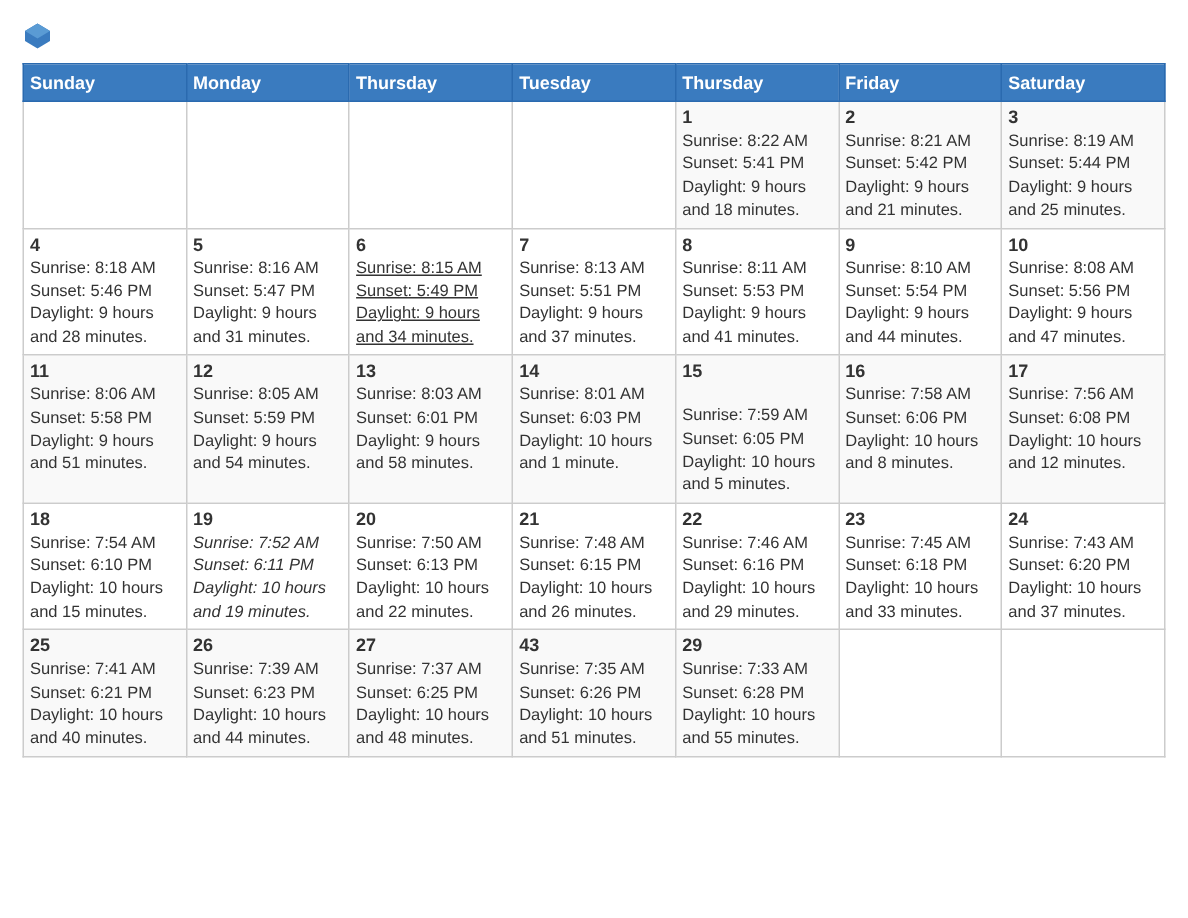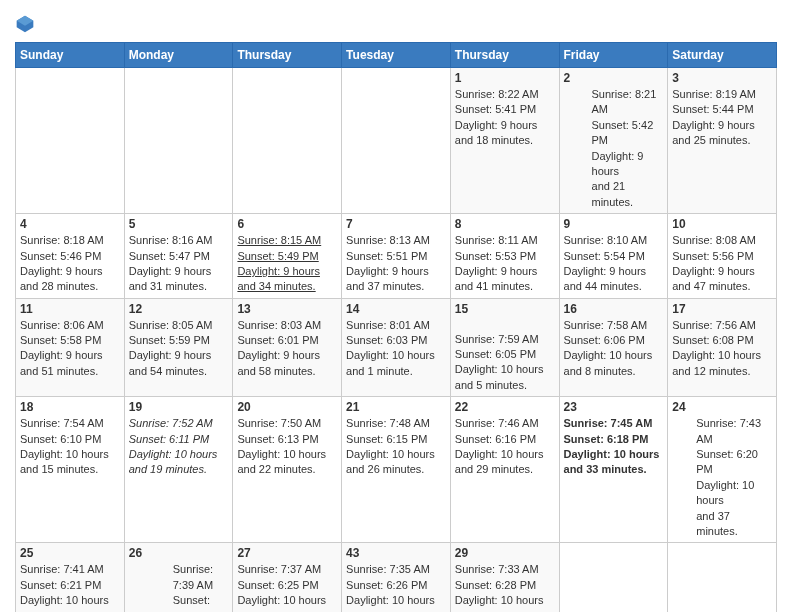--- a/index.html
+++ b/index.html
@@ -141,21 +141,21 @@
           <td class="empty-cell"></td>
           <td>
             <span class="day-number">1</span>
             <div class="day-info" style="white-space: pre-line;">Sunrise: 8:22 AM
 Sunset: 5:41 PM
 Daylight: 9 hours
 and 18 minutes.</div>
           </td>
           <td>
             <span class="day-number">2</span>
-            <div class="day-info" style="white-space: pre-line; margin-left: 28px;">Sunrise: 8:21 AM
+            <div class="day-info" style="white-space: pre-line;">Sunrise: 8:21 AM
 Sunset: 5:42 PM
 Daylight: 9 hours
 and 21 minutes.</div>
           </td>
           <td>
             <span class="day-number">3</span>
             <div class="day-info" style="white-space: pre-line;">Sunrise: 8:19 AM
 Sunset: 5:44 PM
 Daylight: 9 hours
 and 25 minutes.</div>
@@ -294,44 +294,44 @@
           </td>
           <td>
             <span class="day-number">22</span>
             <div class="day-info" style="white-space: pre-line;">Sunrise: 7:46 AM
 Sunset: 6:16 PM
 Daylight: 10 hours
 and 29 minutes.</div>
           </td>
           <td>
             <span class="day-number">23</span>
-            <div class="day-info" style="white-space: pre-line; font-weight: bold;">Sunrise: 7:45 AM
+            <div class="day-info" style="white-space: pre-line;">Sunrise: 7:45 AM
 Sunset: 6:18 PM
 Daylight: 10 hours
 and 33 minutes.</div>
           </td>
           <td>
             <span class="day-number">24</span>
-            <div class="day-info" style="white-space: pre-line; margin-left: 24px;">Sunrise: 7:43 AM
+            <div class="day-info" style="white-space: pre-line;">Sunrise: 7:43 AM
 Sunset: 6:20 PM
 Daylight: 10 hours
 and 37 minutes.</div>
           </td>
         </tr>
         <tr>
           <td>
             <span class="day-number">25</span>
             <div class="day-info" style="white-space: pre-line;">Sunrise: 7:41 AM
 Sunset: 6:21 PM
 Daylight: 10 hours
 and 40 minutes.</div>
           </td>
           <td>
             <span class="day-number">26</span>
-            <div class="day-info" style="white-space: pre-line; margin-left: 44px;">Sunrise: 7:39 AM
+            <div class="day-info" style="white-space: pre-line;">Sunrise: 7:39 AM
 Sunset: 6:23 PM
 Daylight: 10 hours
 and 44 minutes.</div>
           </td>
           <td>
             <span class="day-number">27</span>
             <div class="day-info" style="white-space: pre-line;">Sunrise: 7:37 AM
 Sunset: 6:25 PM
 Daylight: 10 hours
 and 48 minutes.</div>

